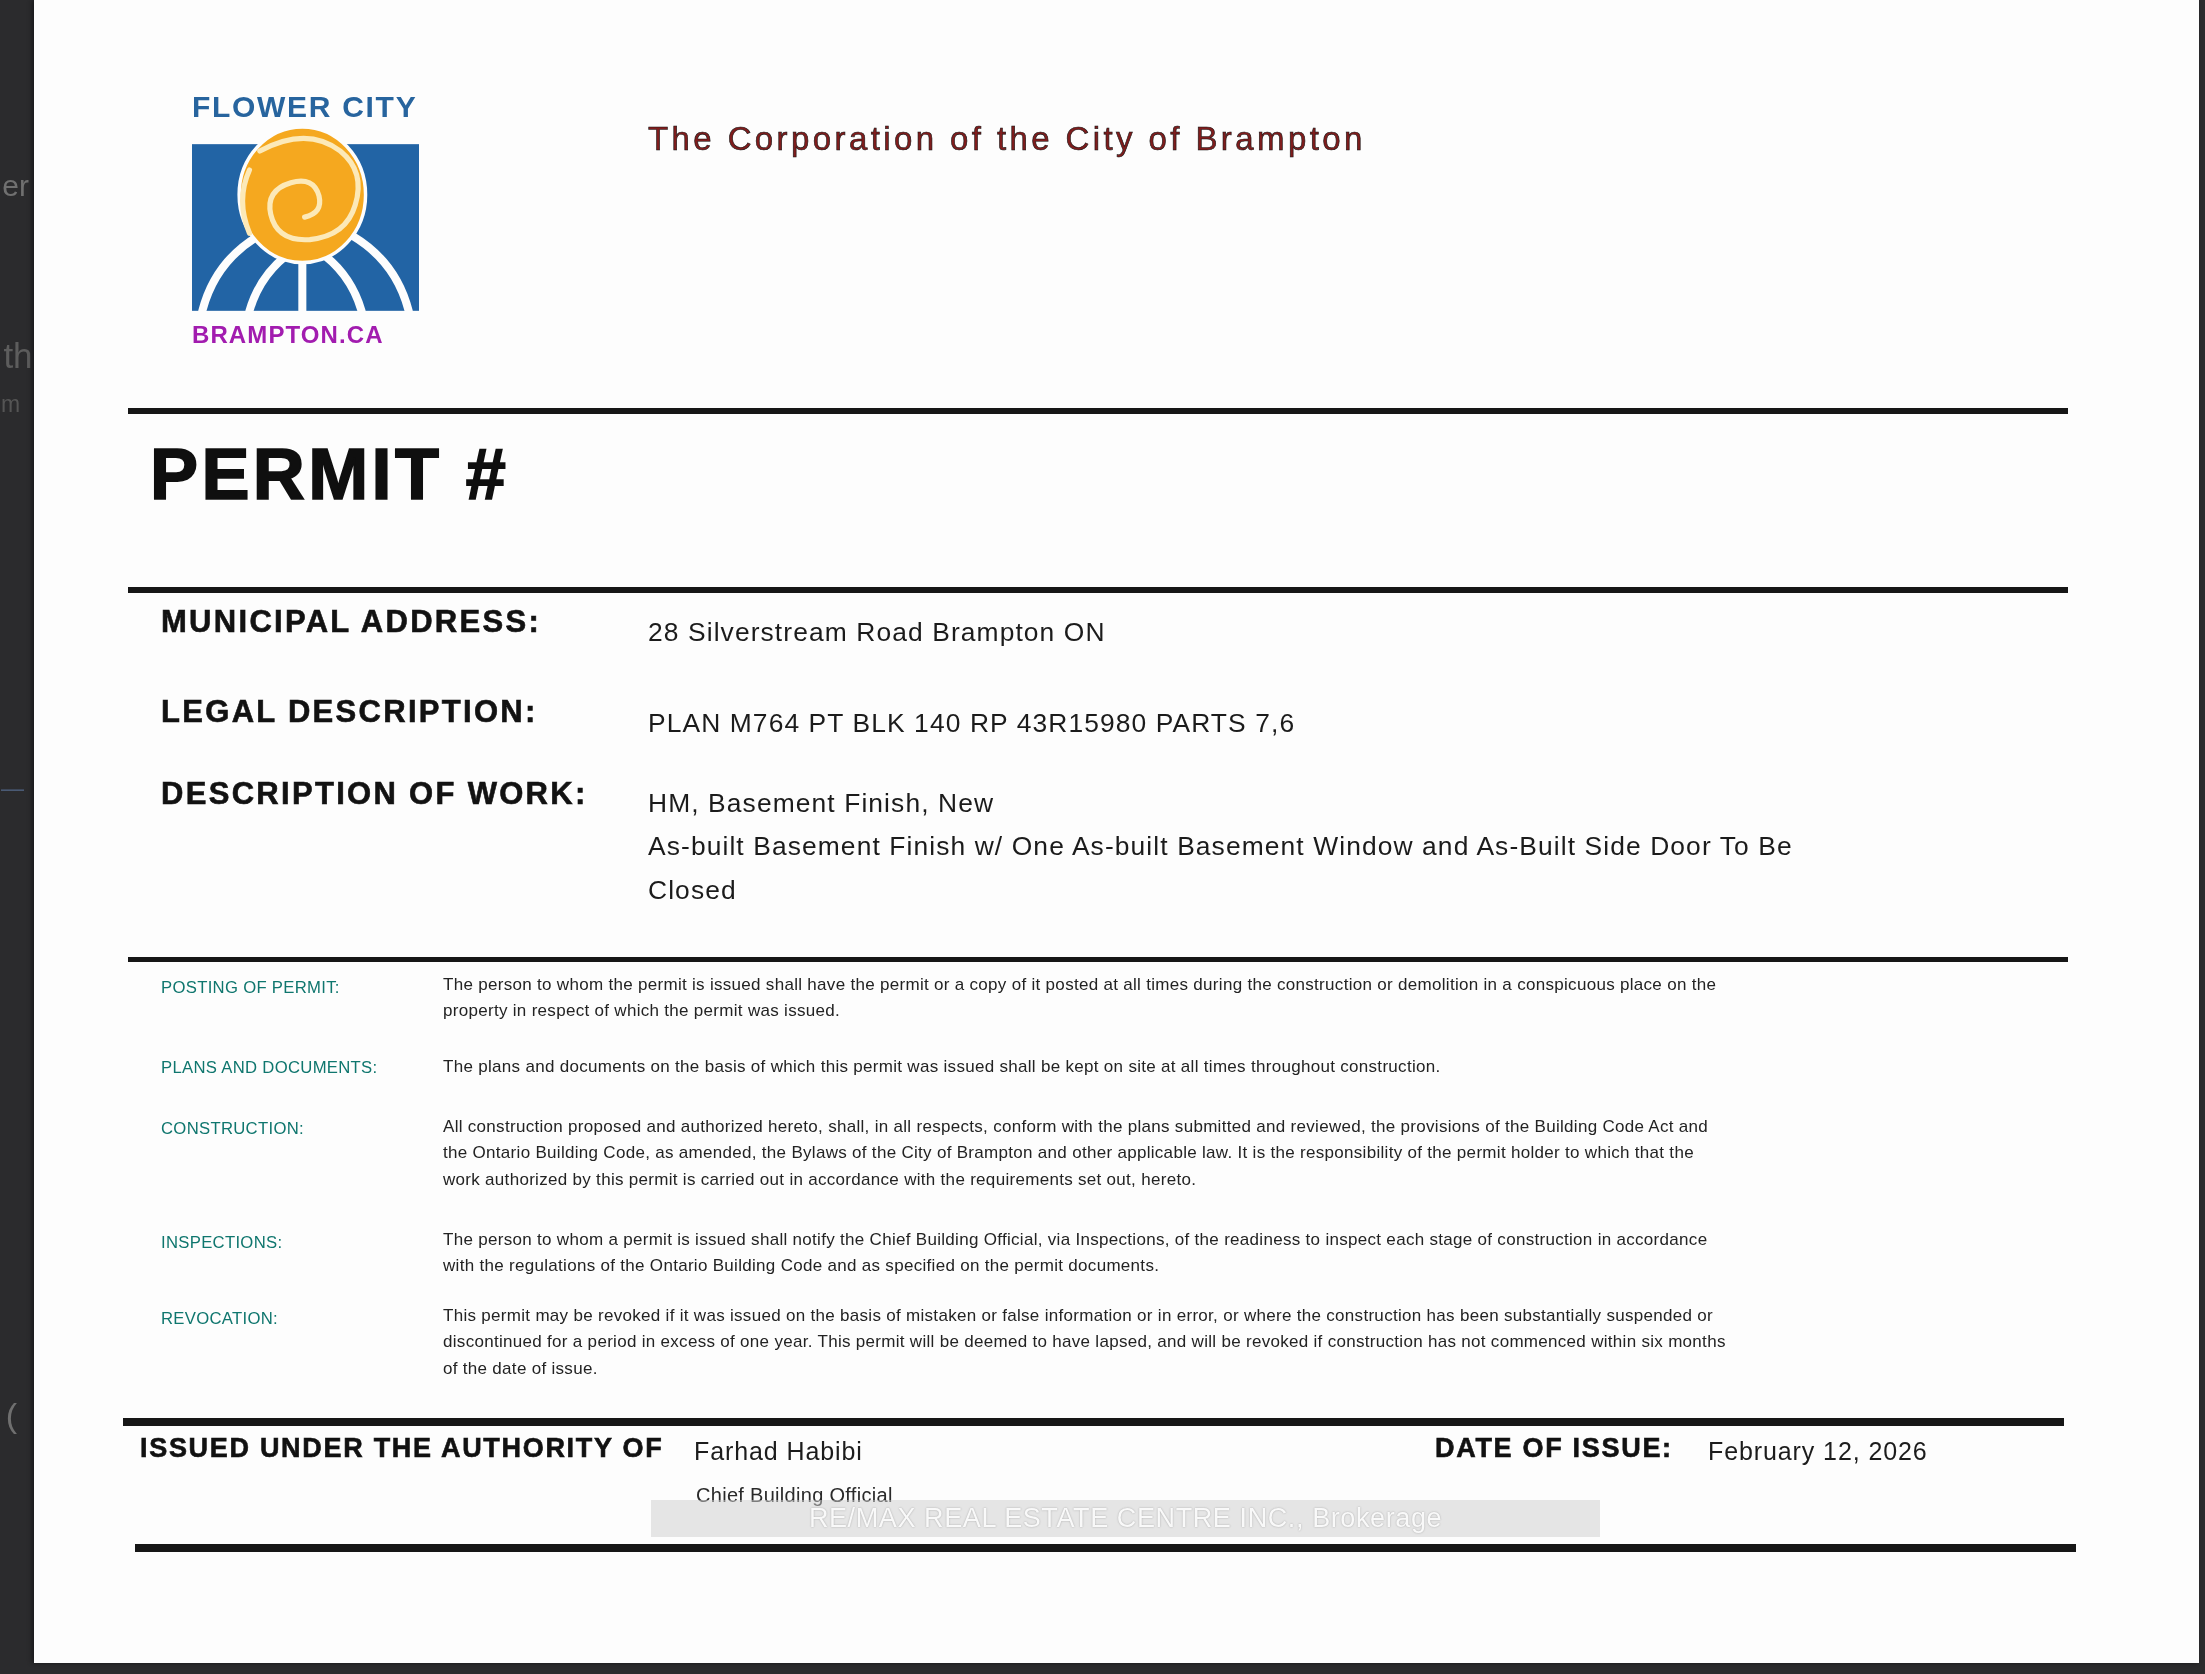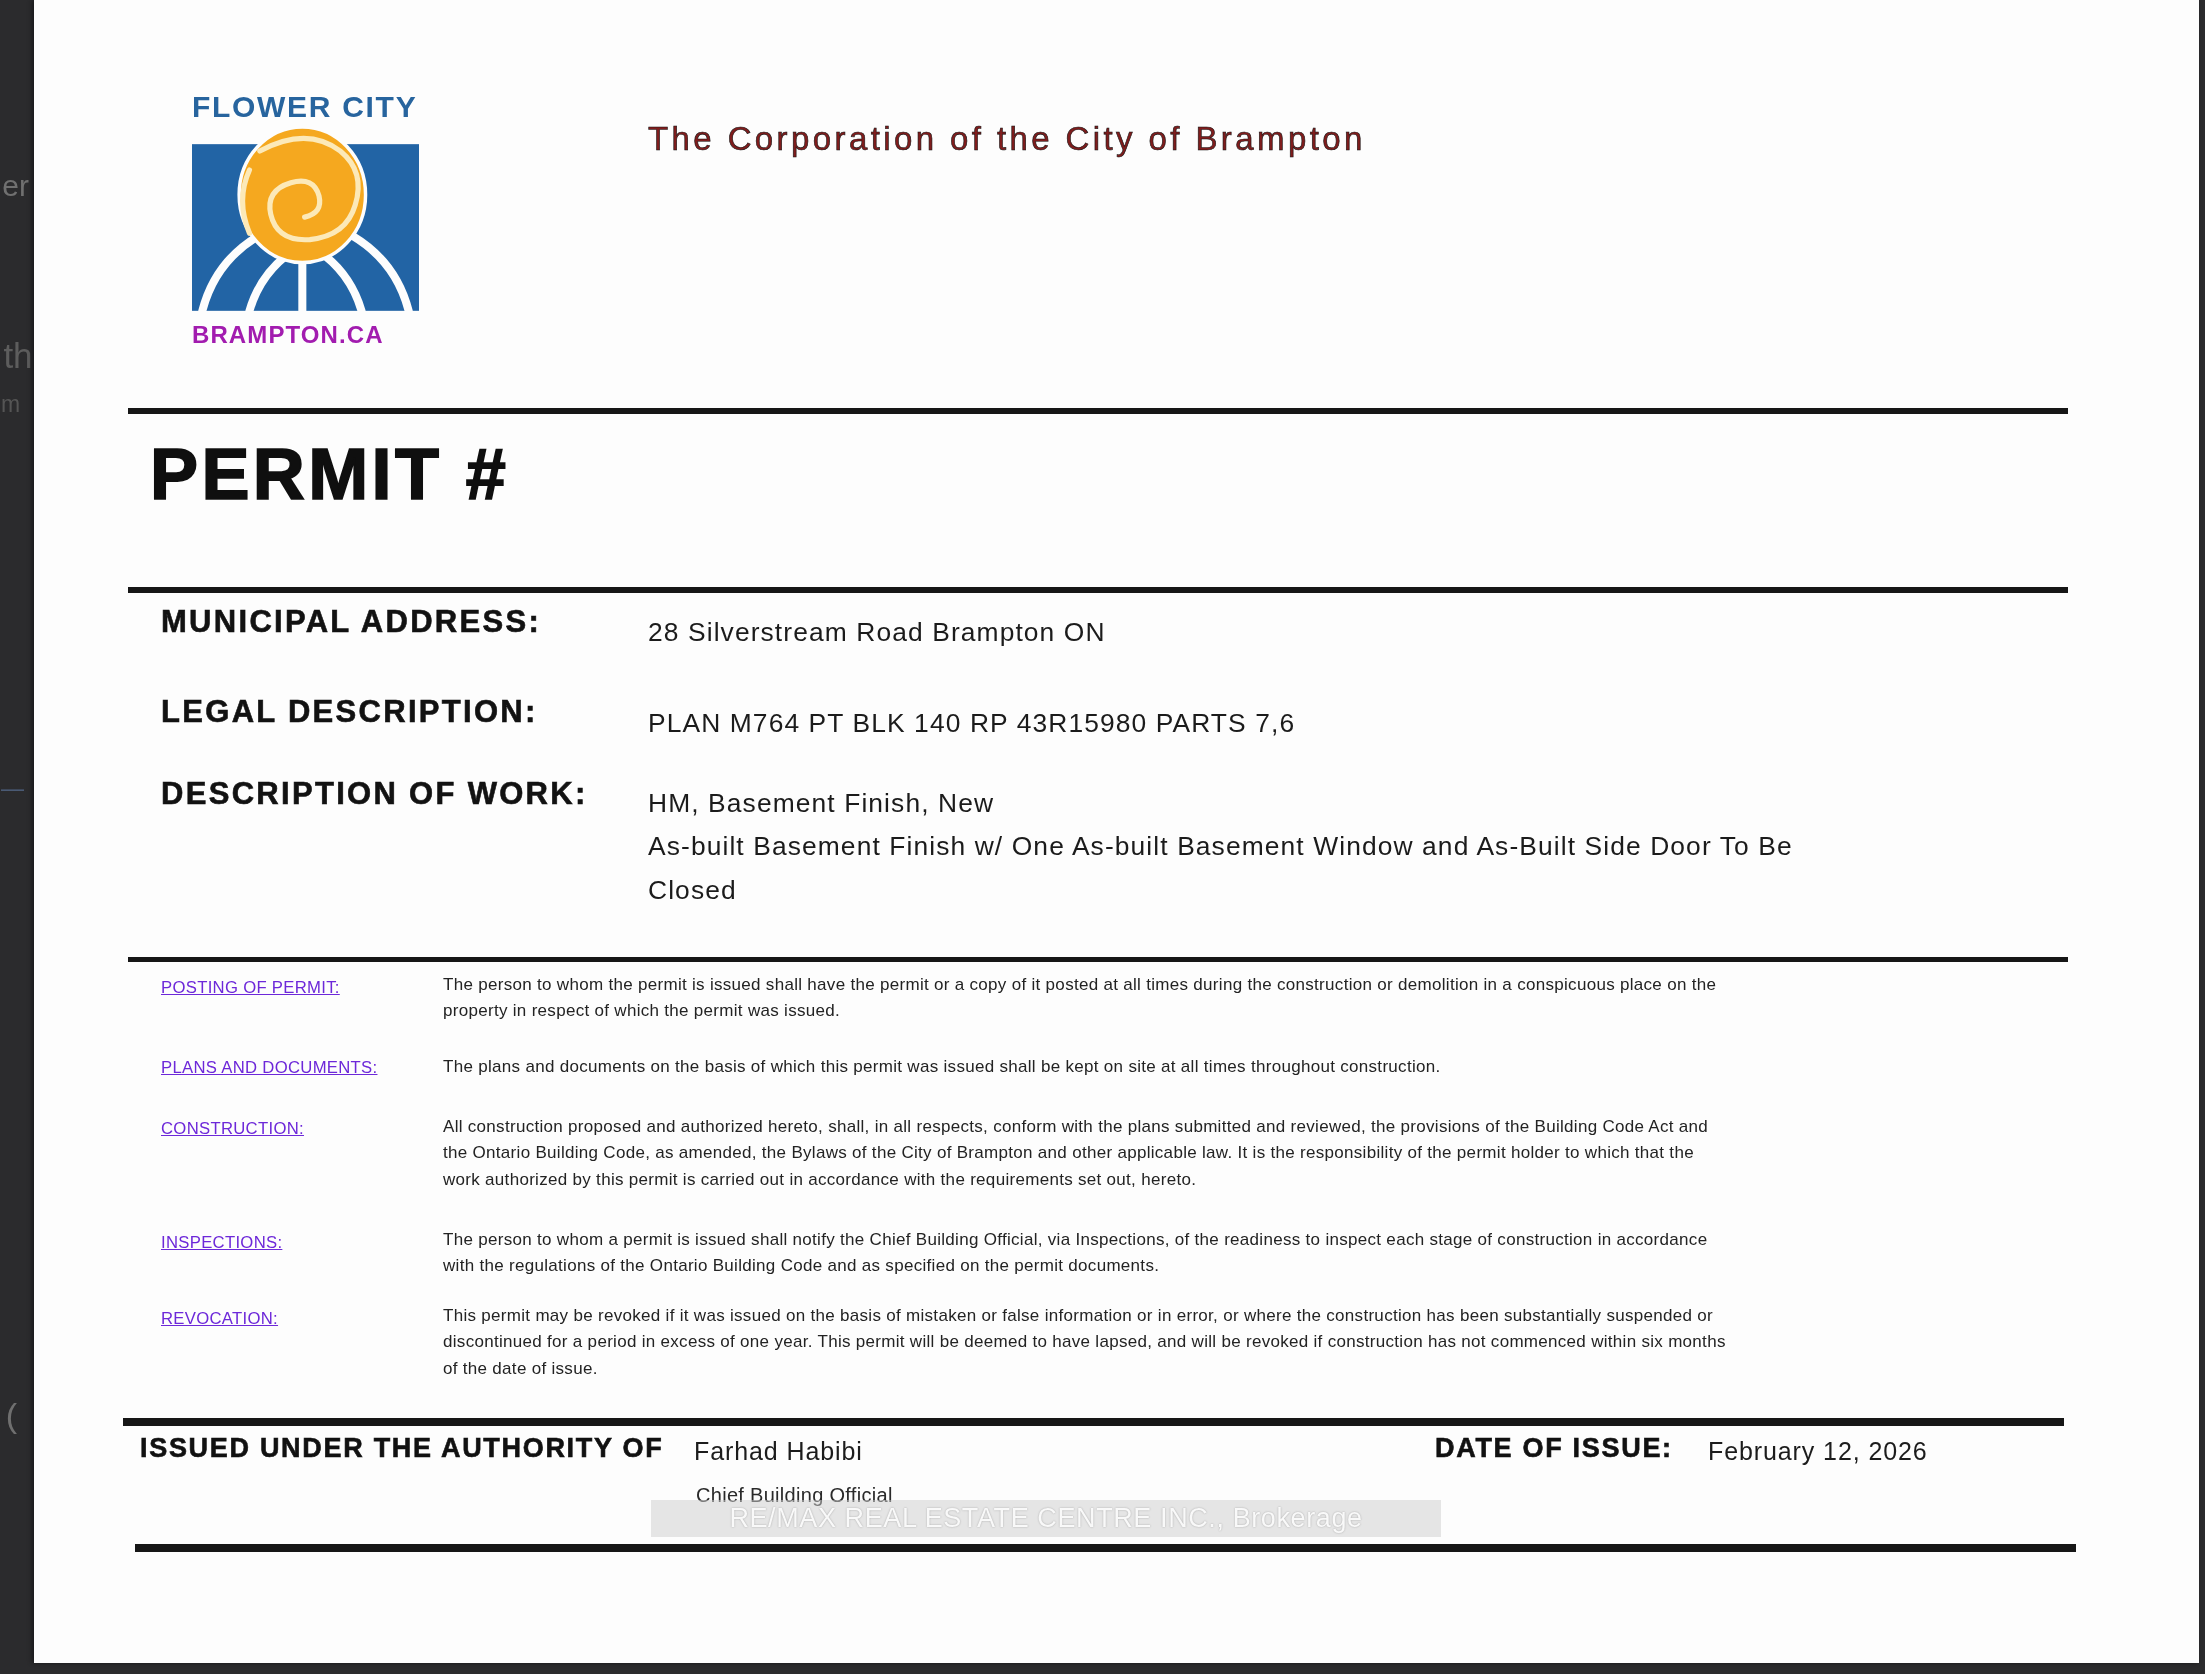--- a/index.html
+++ b/index.html
@@ -17,27 +17,27 @@
   .logo-top{position:absolute;left:0;top:0;font-size:30px;font-weight:700;letter-spacing:1.7px;color:#27649e;}
   .logo-bottom{position:absolute;left:0;top:231px;font-size:24px;font-weight:700;letter-spacing:1.1px;color:#a21caf;}
   
   .org{font-size:33px;font-weight:400;letter-spacing:3.4px;color:#7f1d1d;-webkit-text-stroke:0.6px #111;}
   .big-title{font-size:121px;font-weight:700;letter-spacing:4.6px;color:#0d0d0d;-webkit-text-stroke:2.9px #0d0d0d;}
   .permit-line{font-size:72px;font-weight:700;color:#0f0f0f;-webkit-text-stroke:1.7px #0f0f0f;}
   
   .dlabel{font-size:31px;font-weight:700;letter-spacing:2.3px;color:#121212;-webkit-text-stroke:0.6px #121212;}
   .dvalue{font-size:26.4px;letter-spacing:1.1px;color:#1b1b1b;}
   
-  .clabel{font-size:16.7px;letter-spacing:0.3px;color:#6d28d9;text-decoration:underline;}
+  .clabel{font-size:16.7px;letter-spacing:0.3px;color:#0f766e;}
   .cline{height:26.4px;font-size:17px;letter-spacing:0.3px;color:#232323;white-space:nowrap;}
   
   .flabel{font-size:27px;font-weight:700;letter-spacing:1.7px;color:#111;-webkit-text-stroke:0.6px #111;}
   .fvalue{font-size:25px;letter-spacing:0.9px;color:#1c1c1c;}
   .chief{font-size:20px;letter-spacing:0.3px;color:#2a2a2a;}
-  .watermark{position:absolute;left:617px;top:1500px;width:790px;height:37px;
+  .watermark{position:absolute;left:617px;top:1500px;width:949px;height:37px;
              background:rgba(205,205,205,.5);display:flex;align-items:center;justify-content:center;
              font-size:27px;letter-spacing:0.6px;color:rgba(255,255,255,.93);
              text-shadow:0 0 1.7px rgba(150,150,150,.9);}
 </style>
 </head>
 <body>
 
 <div id="canvas">
 
   <div class="frag" style="left:2.3px;top:169px;font-size:30px;color:#707070;">er</div>

